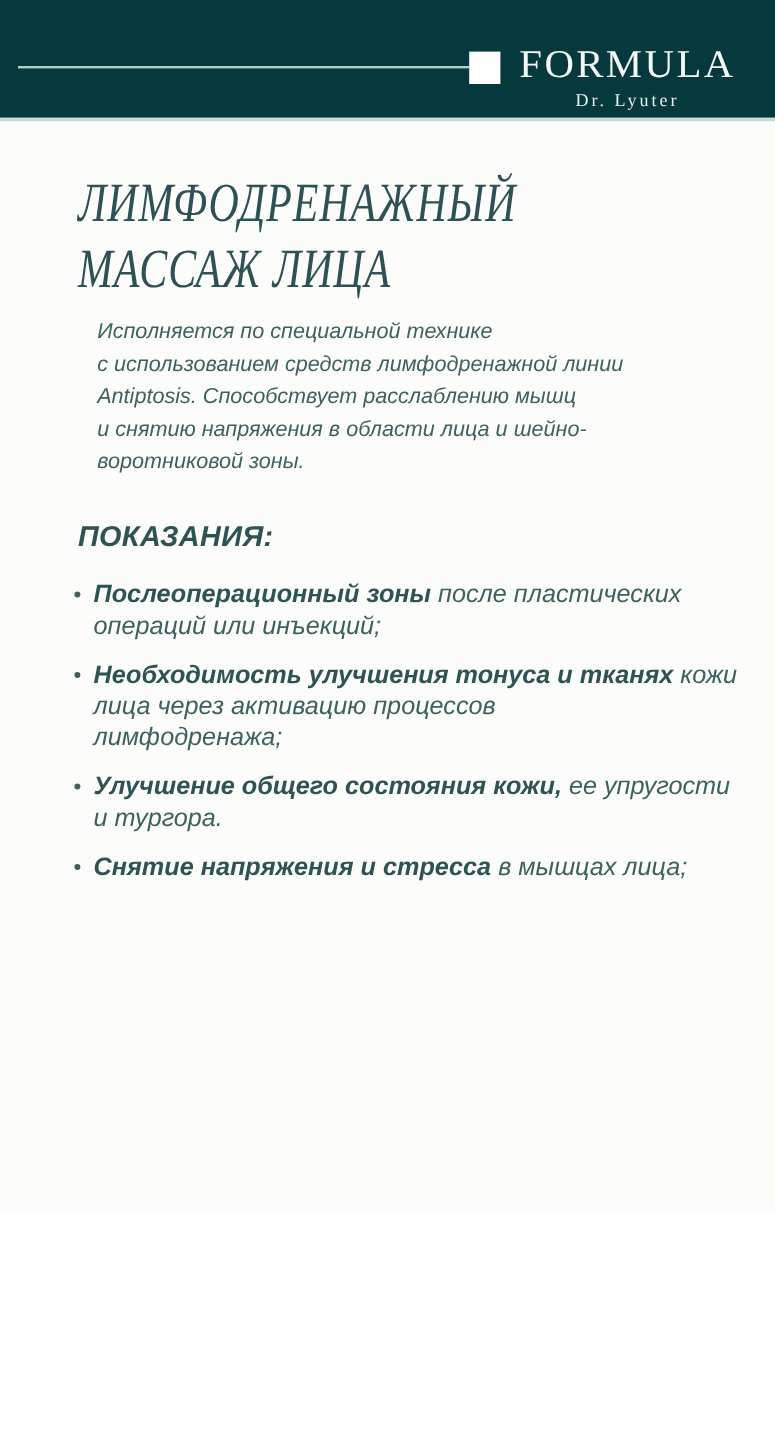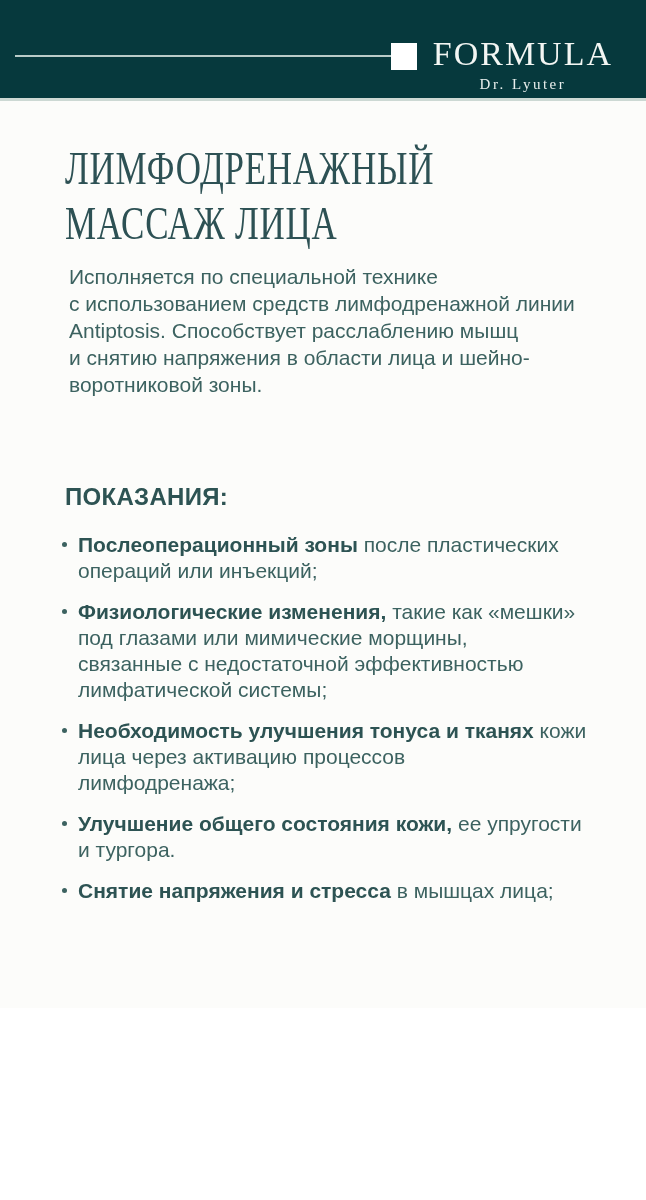--- a/index.html
+++ b/index.html
@@ -61,42 +61,43 @@
   }
   .accent-strip {
     width: 100%;
     height: 3px;
     background: var(--strip-color, #ccd8d3);
   }
 
   
   .content {
     padding: 40px 30px 0 65px;
+    font-style: italic;
   }
   .title {
     margin: 0;
     font-family: "Liberation Serif", serif;
     font-weight: 500;
     font-size: 46px;
     line-height: 55px;
     letter-spacing: 1px;
     color: var(--title-color, #2d5154);
     white-space: pre-line;
     transform: scaleX(0.76);
     transform-origin: left top;
   }
   .intro {
-    margin: 12px 0 0 4px;
-    font-size: 21px;
+    margin: 12px 0 0 16px;
+    font-size: 18px;
     line-height: 27px;
     color: var(--text-color, #3c6260);
     white-space: pre-line;
   }
   .section-heading {
-    margin: 85px 0 0 0;
+    margin: 36px 0 0 0;
     font-size: 24px;
     line-height: 28px;
     font-weight: bold;
     letter-spacing: 0.3px;
     color: var(--bold-color, #2d5353);
   }
   .indications {
     margin: 21px 0 0 0;
     padding: 0;
     list-style: none;
@@ -149,24 +150,20 @@
 с использованием средств лимфодренажной линии
 Antiptosis. Способствует расслаблению мышц
 и снятию напряжения в области лица и шейно-
 воротниковой зоны.</p>
 
     <h2 class="section-heading">ПОКАЗАНИЯ:</h2>
 
     <ul class="indications">
       <li><span class="lead">Послеоперационный зоны</span><span> после пластических
 операций или инъекций;</span></li>
-      <li><span class="lead">Физиологические изменения,</span><span> такие как «мешки»
-под глазами или мимические морщины,
-связанные с недостаточной эффективностью
-лимфатической системы;</span></li>
       <li><span class="lead">Необходимость улучшения тонуса и тканях</span><span> кожи
 лица через активацию процессов
 лимфодренажа;</span></li>
       <li><span class="lead">Улучшение общего состояния кожи,</span><span> ее упругости
 и тургора.</span></li>
       <li><span class="lead">Снятие напряжения и стресса</span><span> в мышцах лица;</span></li>
     </ul>
   </main>
 
 </div>

